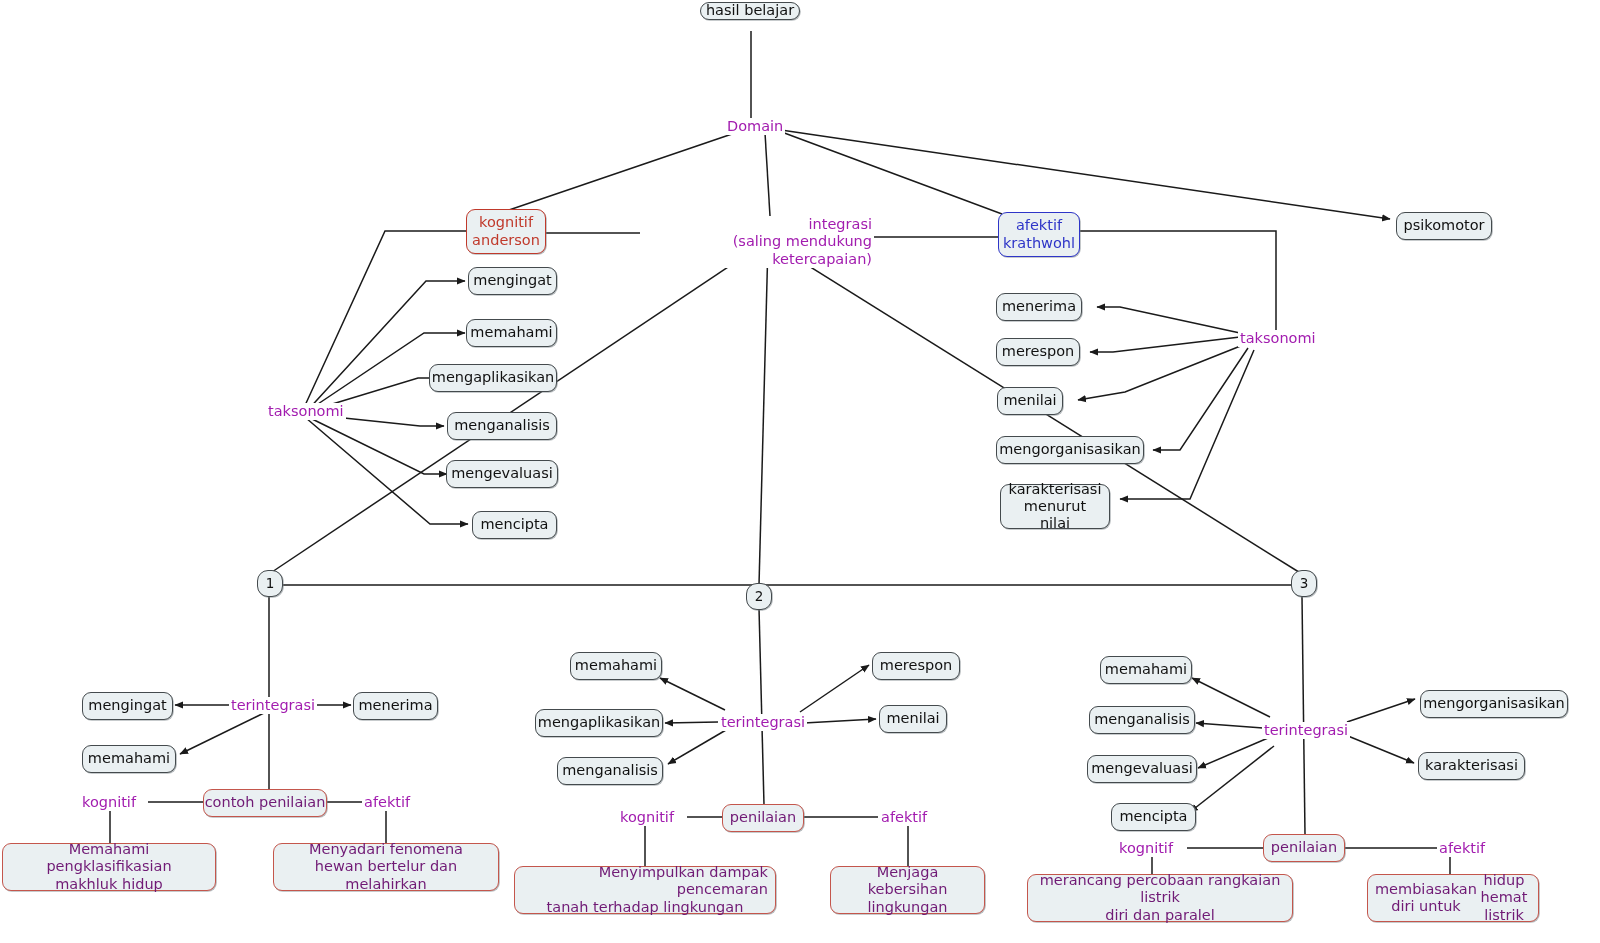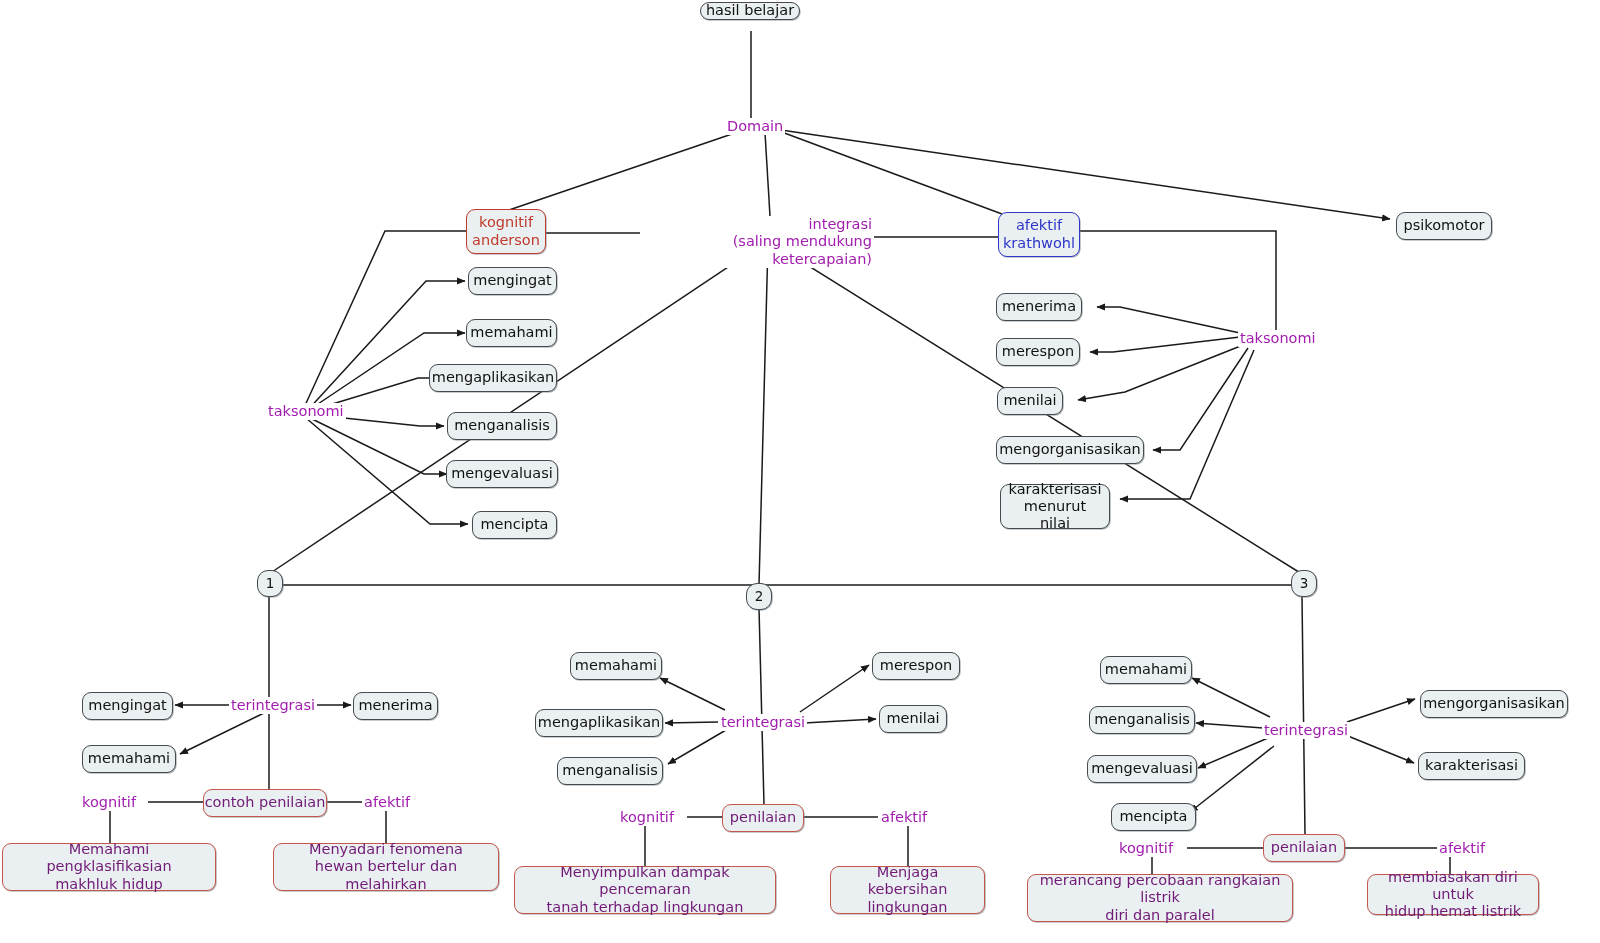--- a/index.html
+++ b/index.html
@@ -293,21 +293,21 @@
   </div>
   <div class="node redbox-bluetext" style="left:722px; top:804px; width:82px; height:28px;">
     <span>penilaian</span>
   </div>
   <div class="plainlabel" style="left:618px; top:809px;">
     <span>kognitif</span>
   </div>
   <div class="plainlabel" style="left:879px; top:809px;">
     <span>afektif</span>
   </div>
-  <div class="node redbox-bluetext wrap" style="left:514px; top:866px; width:262px; height:48px; flex-direction:column;">
+  <div class="node redbox-bluetext wrap" style="left:514px; top:866px; width:262px; height:48px; flex-direction:column;text-align:right;">
     <span>Menyimpulkan dampak pencemaran</span>
     <span>tanah terhadap  lingkungan</span>
   </div>
   <div class="node redbox-bluetext wrap" style="left:830px; top:866px; width:155px; height:48px; flex-direction:column;">
     <span>Menjaga kebersihan</span>
     <span>lingkungan</span>
   </div>
 
   <div class="node num" style="left:1291px; top:570px; width:26px; height:27px;">
     <span>3</span>
@@ -339,18 +339,18 @@
   <div class="plainlabel" style="left:1117px; top:840px;">
     <span>kognitif</span>
   </div>
   <div class="plainlabel" style="left:1437px; top:840px;">
     <span>afektif</span>
   </div>
   <div class="node redbox-bluetext wrap" style="left:1027px; top:874px; width:266px; height:48px; flex-direction:column;">
     <span>merancang percobaan rangkaian listrik</span>
     <span>diri dan paralel</span>
   </div>
-  <div class="node redbox-bluetext wrap" style="left:1367px; top:874px; width:172px; height:41px; flex-direction:column;">
+  <div class="node redbox-bluetext wrap" style="left:1367px; top:874px; width:172px; height:48px; flex-direction:row;">
     <span>membiasakan diri untuk</span>
     <span>hidup hemat listrik</span>
   </div>
 
 </div>
 
 </body></html>

